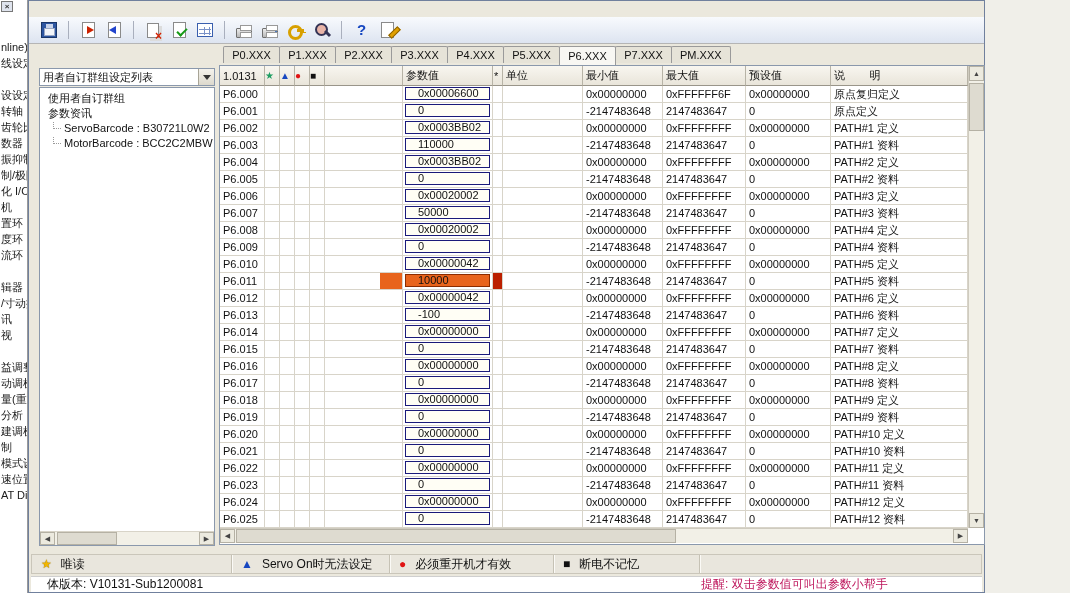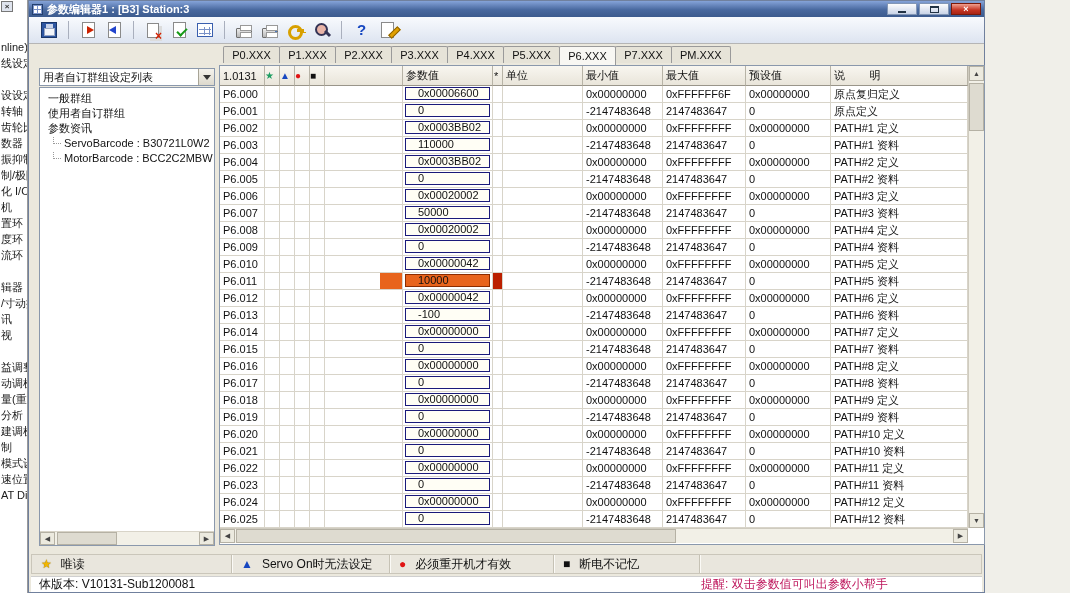--- a/index.html
+++ b/index.html
@@ -121,21 +121,21 @@
   .litem:nth-child(1){width:200px}
   .litem:nth-child(2){width:158px}
   .litem:nth-child(3){width:164px}
   .litem:nth-child(4){width:146px}
   .lsym{font-size:12px;line-height:12px}
   .lsym.s-star{color:#f2b600;text-shadow:0 0 1px #6a4e00}
   .llabel{font-size:12px;color:#111;white-space:nowrap}
 
   
   .statusbar{position:absolute;left:2px;right:2px;top:575px;height:16px;background:#fff;border-top:1px solid #cfcfcf;display:flex;align-items:center;font-size:12px}
-  .sb-version{padding-left:8px;color:#111;white-space:nowrap}
+  .sb-version{padding-left:16px;color:#111;white-space:nowrap}
   .sb-reminder{position:absolute;left:670px;color:#be185d;white-space:nowrap}
 </style>
 </head>
 <body>
 
 <div class="screen">
 
   <div class="strip">
     <div class="strip-icons">
 
@@ -169,33 +169,20 @@
         <div class="strip-item">建调机</div>
         <div class="strip-item">制</div>
         <div class="strip-item">模式设</div>
         <div class="strip-item">速位置排</div>
         <div class="strip-item">AT Diagr</div>
       </div>
   </div>
 
   <div class="win">
 
-    <div class="titlebar">
-      <div class="title-icon"></div>
-      <div class="title-text">参数编辑器1 :  [B3] Station:3</div>
-      <div class="tb-buttons">
-        <div class="tbn">
-            <span class="g-min"></span>
-          </div>
-        <div class="tbn">
-            <span class="g-max"></span>
-          </div>
-        <div class="tbn close"></div>
-      </div>
-    </div>
 
     <div class="toolbar" id="toolbar">
         <div class="tbtn">
           <div class="ti i-save"></div>
         </div>
         <div class="tsep"></div>
         <div class="tbtn">
           <div class="ti i-write-servo"></div>
         </div>
         <div class="tbtn">
@@ -234,21 +221,20 @@
       </div>
 
     <div class="dropdown">
       <span>用者自订群组设定列表</span>
       <span class="dd-arrow">
           <span class="tri-down"></span>
         </span>
     </div>
     <div class="treebox">
       <div class="tree" id="tree">
-          <div class="tree-item"><span>一般群组</span></div>
           <div class="tree-item"><span>使用者自订群组</span></div>
           <div class="tree-item"><span>参数资讯</span></div>
           <div class="tree-item lvl1"><span>ServoBarcode : B30721L0W2</span></div>
           <div class="tree-item lvl1"><span>MotorBarcode : BCC2C2MBW</span></div>
         </div>
       <div class="tree-hscroll">
         <div class="sbtn left"></div>
         <div class="tree-hthumb"></div>
         <div class="flexfill"></div>
         <div class="sbtn right"></div>

